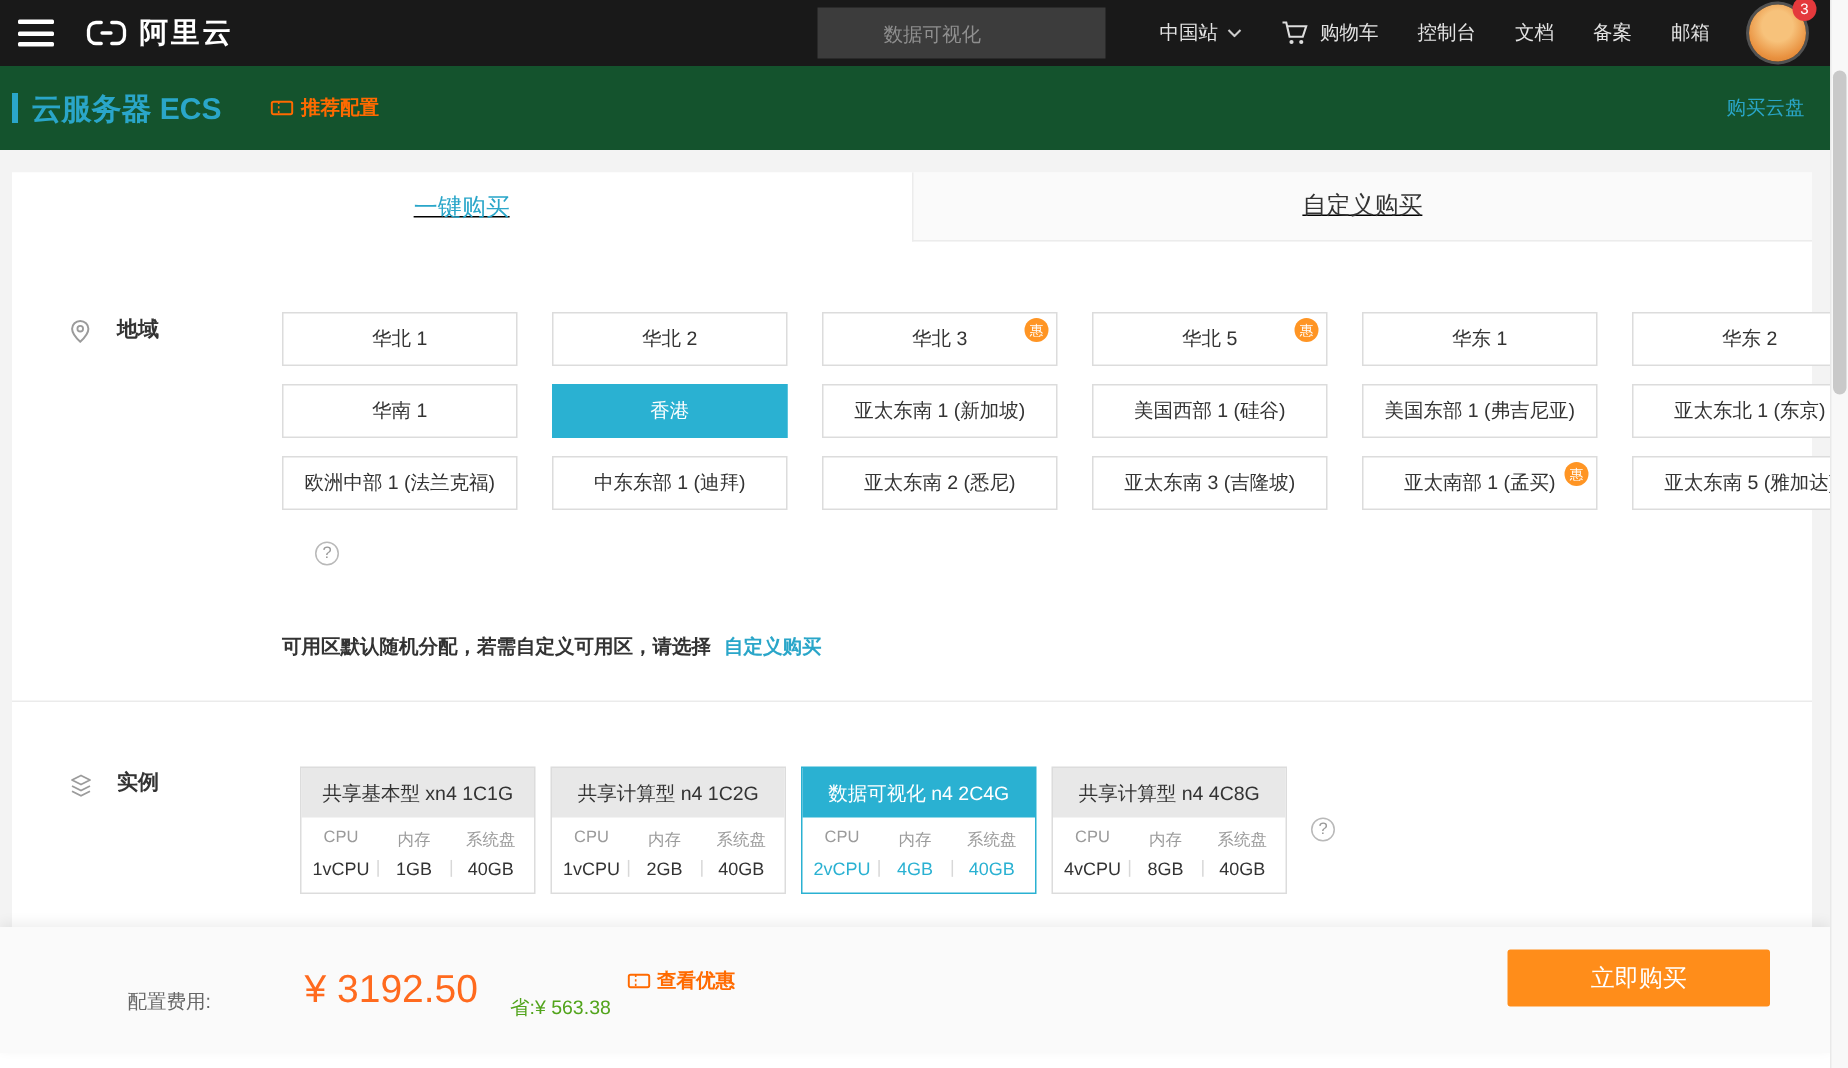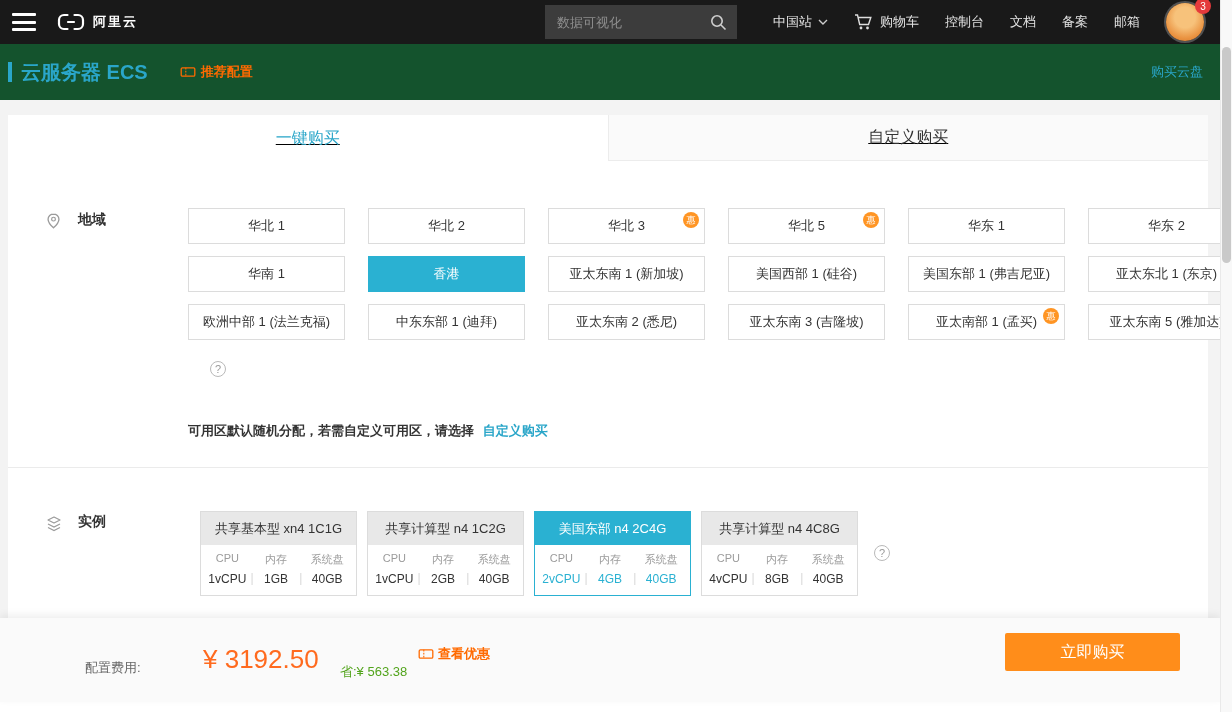--- a/index.html
+++ b/index.html
@@ -7,23 +7,23 @@
     font-family:"Liberation Sans","DejaVu Sans",sans-serif; }
   .page { position:absolute; top:0; left:0; width:1232px; height:712px; }
 
   
   .topbar { position:absolute; top:0; left:0; width:1220px; height:44px; background:#191919;
     display:flex; align-items:center; color:#ddd; }
   .hamburger { margin-left:12px; width:24px; height:18px; display:flex; flex-direction:column;
     justify-content:space-between; cursor:pointer; }
   .hamburger span { display:block; height:3px; background:#fff; border-radius:1px; }
   .brand { display:flex; align-items:center; gap:7px; margin-left:20px; cursor:pointer; }
-  .brand-text { color:#fff; font-size:13px; font-weight:bold; letter-spacing:2px; }
+  .brand-text { color:#fff; font-size:19px; font-weight:bold; letter-spacing:2px; }
   .search-box { position:absolute; left:545px; top:5px; width:192px; height:34px; background:#3c3c3c;
-    display:flex; align-items:center; justify-content:space-between; padding-right:10px; }
+    display:flex; align-items:center; justify-content:space-between; padding-right:10px;padding-left:32px; }
   .search-box input { background:transparent; border:none; outline:none; color:#ccc;
     font-size:13px; padding:0 12px; width:150px; font-family:inherit; }
   .search-box input::placeholder { color:#8f8f8f; }
   .top-right { position:absolute; right:16px; top:0; height:44px; display:flex; align-items:center; gap:26px; }
   .top-item { font-size:13px; color:#e3e3e3; display:flex; align-items:center; gap:6px; cursor:pointer; white-space:nowrap; }
   .avatar-wrap { position:relative; width:38px; height:38px; }
   .avatar { width:38px; height:38px; border-radius:50%; cursor:pointer;
     background:radial-gradient(circle at 50% 38%, #f7c27b 0 34%, #e9913f 70%, #c97530 100%);
     box-shadow:0 0 0 2px rgba(255,255,255,0.25); }
   .avatar-badge { position:absolute; top:-5px; right:-7px; min-width:16px; height:16px; border-radius:8px;
@@ -298,21 +298,21 @@
             <span>系统盘</span>
           </div>
           <div class="inst-row vals">
             <span>1vCPU</span>
             <span>2GB</span>
             <span>40GB</span>
           </div>
         </div>
       </div>
       <div class="inst-card selected">
-        <div class="inst-head">美国东部 n4 2C4G</div>
+        <div class="inst-head">数据可视化 n4 2C4G</div>
         <div class="inst-body">
           <div class="inst-row heads">
             <span>CPU</span>
             <span>内存</span>
             <span>系统盘</span>
           </div>
           <div class="inst-row vals">
             <span>2vCPU</span>
             <span>4GB</span>
             <span>40GB</span>

